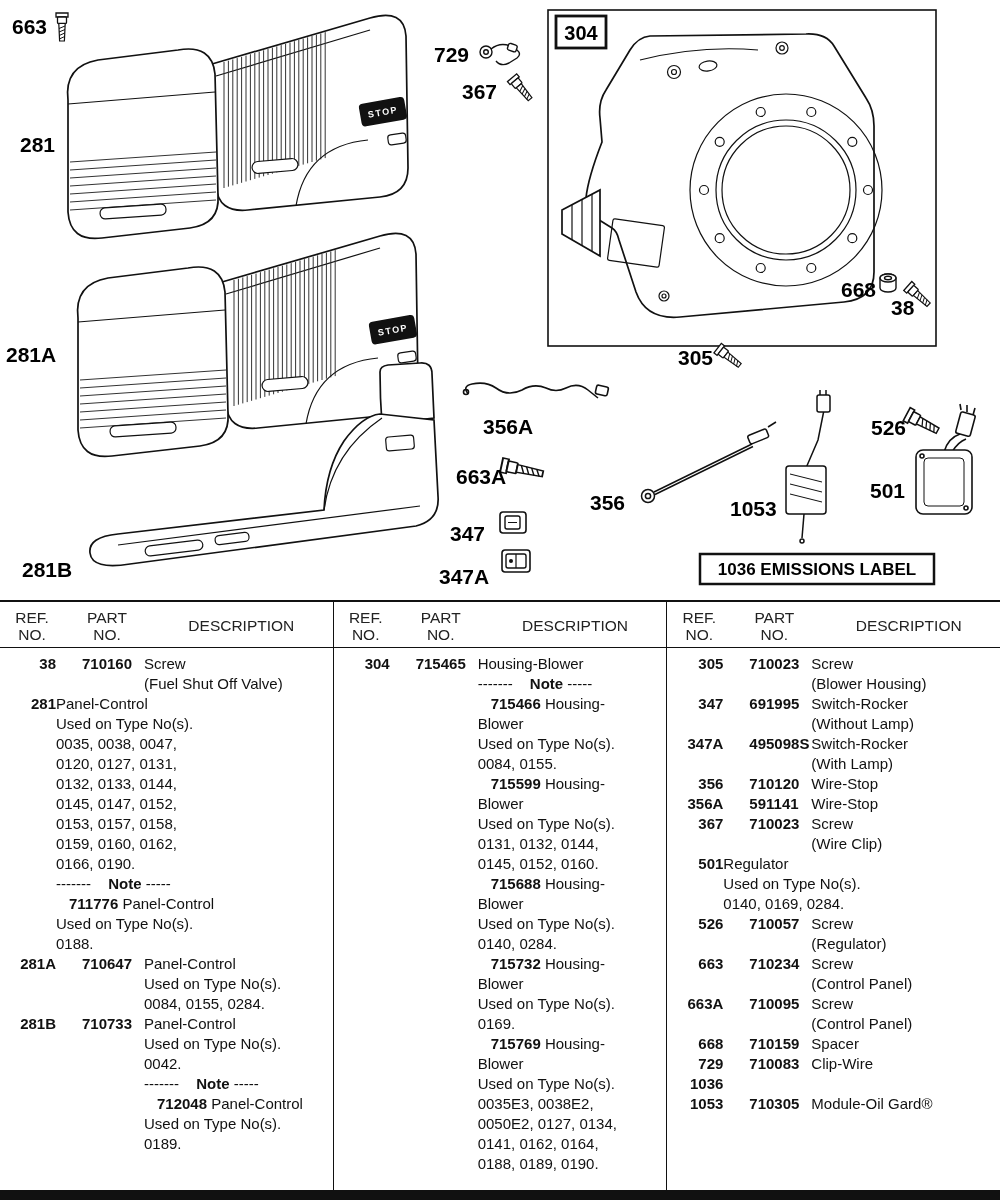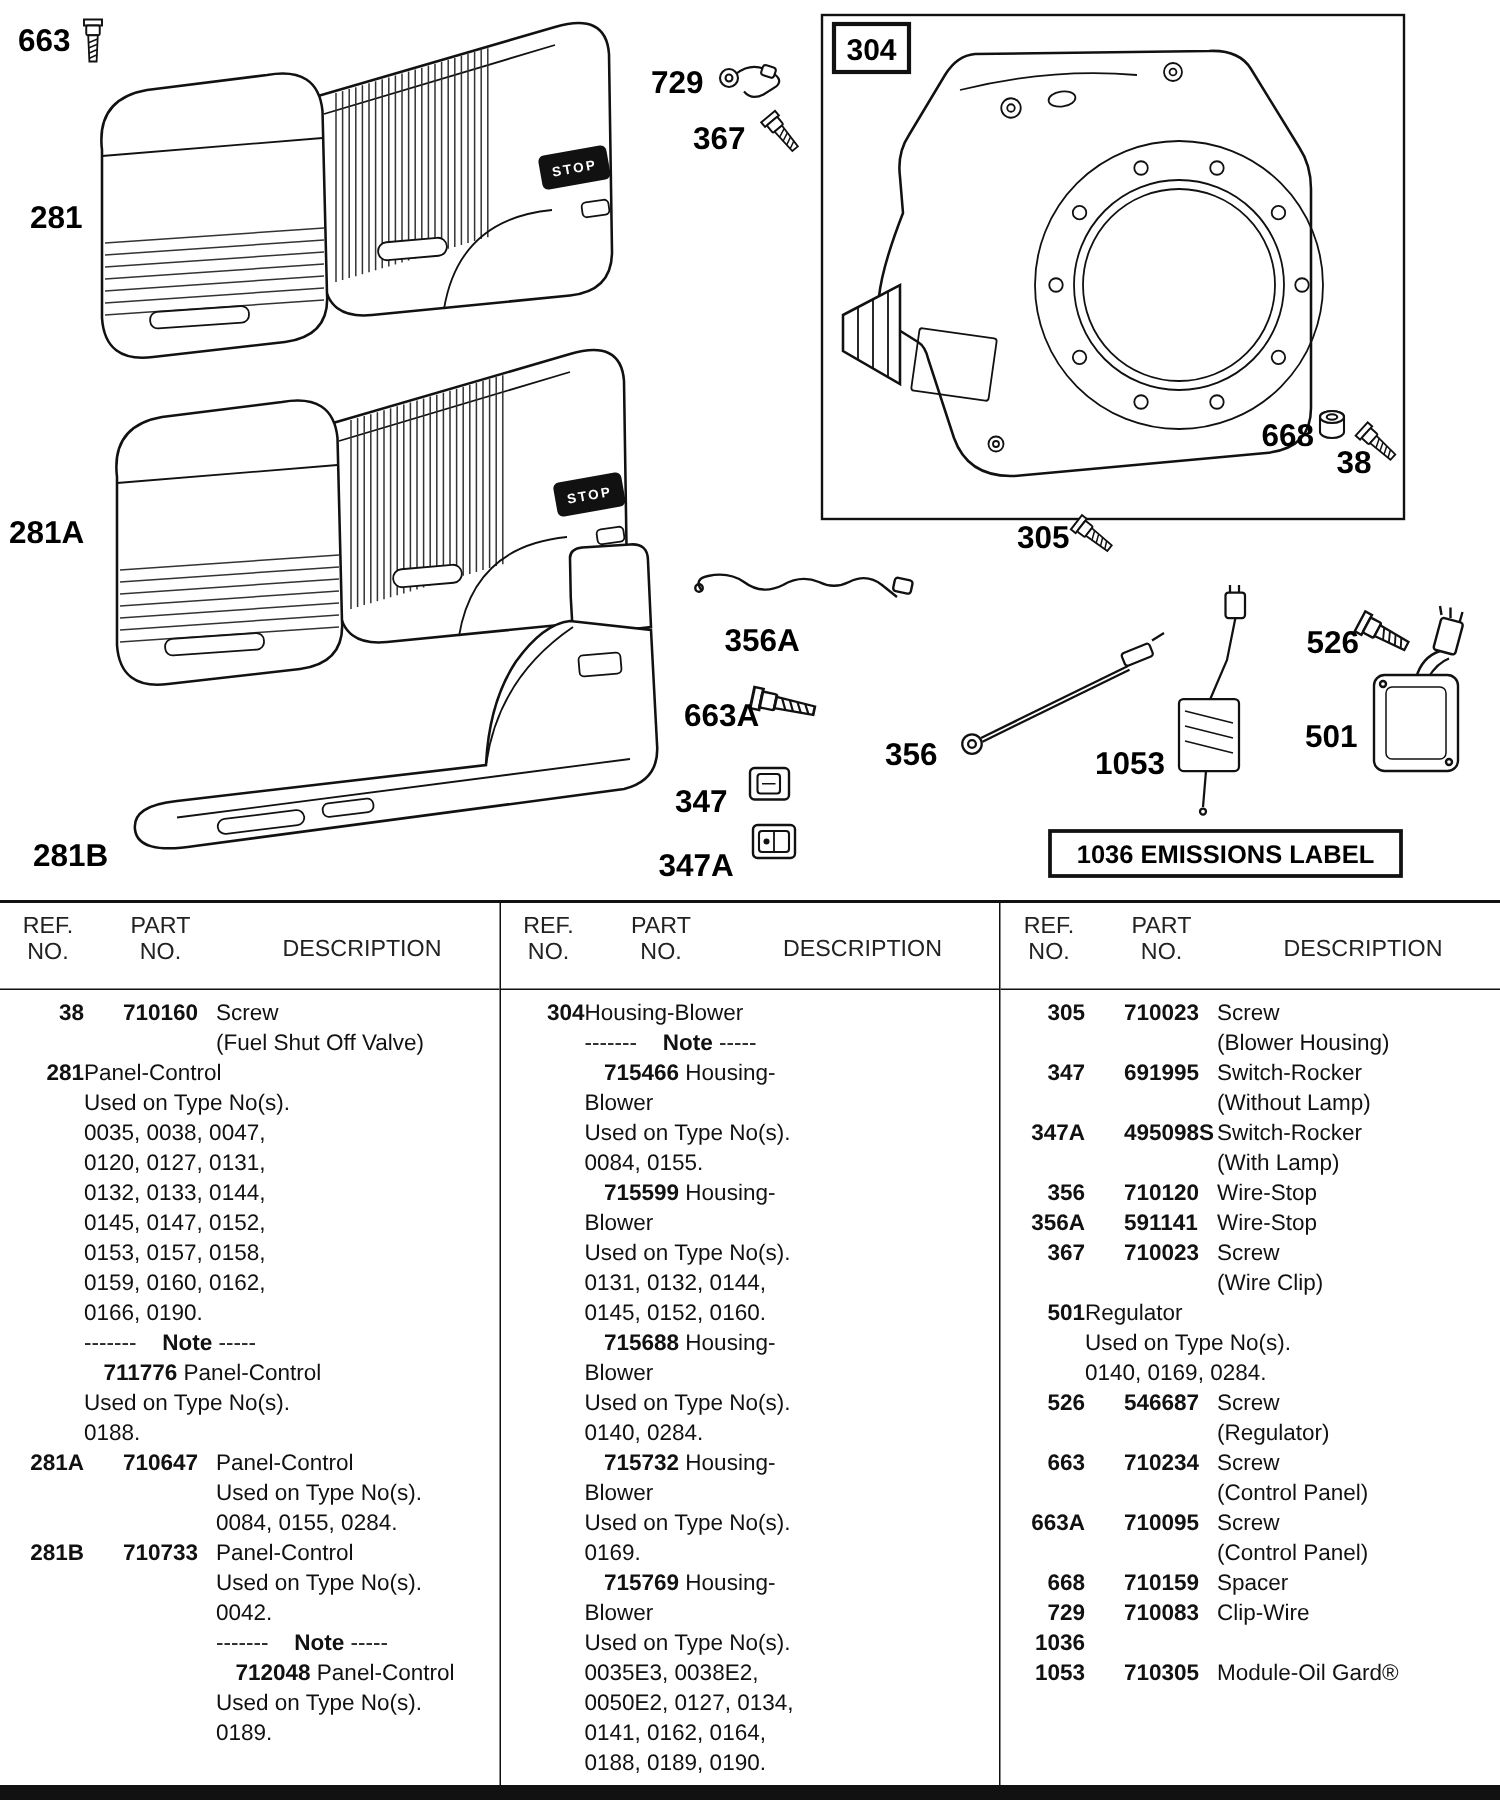--- a/index.html
+++ b/index.html
@@ -15,21 +15,21 @@
   .thin-f{ fill:#fff; stroke:#111; stroke-width:1.2; }
   .callout   { font-size:21px; font-weight:bold; fill:#000; }
   .box-label { font-size:20px; font-weight:bold; fill:#000; text-anchor:middle; }
   .stop-txt  { font-size:9px; font-weight:bold; fill:#fff; letter-spacing:1.5px; text-anchor:middle; }
   .eml-txt   { font-size:17px; font-weight:bold; fill:#000; text-anchor:middle; }
 
   
   .table-wrap { flex:1; display:flex; border-top:2.5px solid #111; }
   .parts-col  { flex:1 1 0; padding:0 0 4px 0; }
   .parts-col + .parts-col { border-left:1.6px solid #111; }
-  .col-head { display:flex; align-items:flex-end; padding:7px 0 16px 0;
+  .col-head { display:flex; align-items:center; padding:7px 0 4px 0;
               border-bottom:1.6px solid #111; font-size:15.5px; color:#222; }
   .h-ref  { width:64px; text-align:center; line-height:17px; }
   .h-part { width:86px; text-align:center; line-height:17px; }
   .h-desc { flex:1; text-align:center; padding-bottom:1px; }
   .col-body { padding-top:6px; }
   .part-row { display:flex; font-size:15px; line-height:20px; }
   .cell-ref  { width:56px; text-align:right; font-weight:bold; white-space:nowrap; }
   .cell-part { width:88px; padding-left:26px; font-weight:bold; white-space:nowrap; }
   .cell-desc { flex:1; padding-right:2px; }
   .desc-line b { font-weight:bold;padding-left:13px; }
@@ -322,20 +322,21 @@
         </div>
         <div class="h-part">
           <div>PART</div>
             <div>NO.</div>
         </div>
         <div class="h-desc">DESCRIPTION</div>
       </div>
       <div class="col-body">
           <div class="part-row">
             <div class="cell-ref">304</div>
+            <div class="cell-part">715465</div>
             <div class="cell-desc">
               <div class="desc-line">Housing-Blower</div>
               <div class="desc-line">------- <b>Note</b> -----</div>
               <div class="desc-line"><b>715466</b> Housing-</div>
               <div class="desc-line">Blower</div>
               <div class="desc-line">Used on Type No(s).</div>
               <div class="desc-line">0084, 0155.</div>
               <div class="desc-line"><b>715599</b> Housing-</div>
               <div class="desc-line">Blower</div>
               <div class="desc-line">Used on Type No(s).</div>
@@ -422,21 +423,21 @@
           <div class="part-row">
             <div class="cell-ref">501</div>
             <div class="cell-desc">
               <div class="desc-line">Regulator</div>
               <div class="desc-line">Used on Type No(s).</div>
               <div class="desc-line">0140, 0169, 0284.</div>
             </div>
           </div>
           <div class="part-row">
             <div class="cell-ref">526</div>
-            <div class="cell-part">546687</div>
+            <div class="cell-part">710057</div>
             <div class="cell-desc">
               <div class="desc-line">Screw</div>
               <div class="desc-line">(Regulator)</div>
             </div>
           </div>
           <div class="part-row">
             <div class="cell-ref">663</div>
             <div class="cell-part">710234</div>
             <div class="cell-desc">
               <div class="desc-line">Screw</div>

